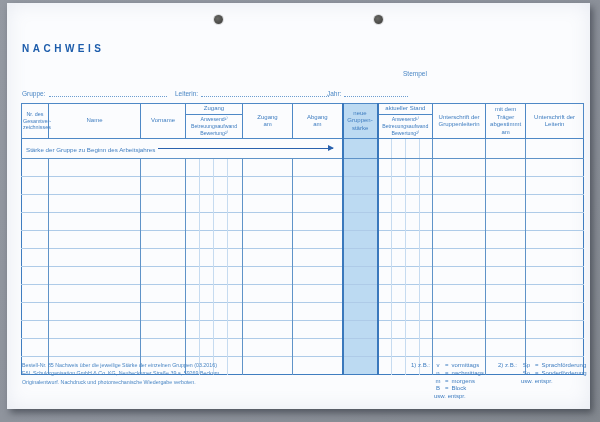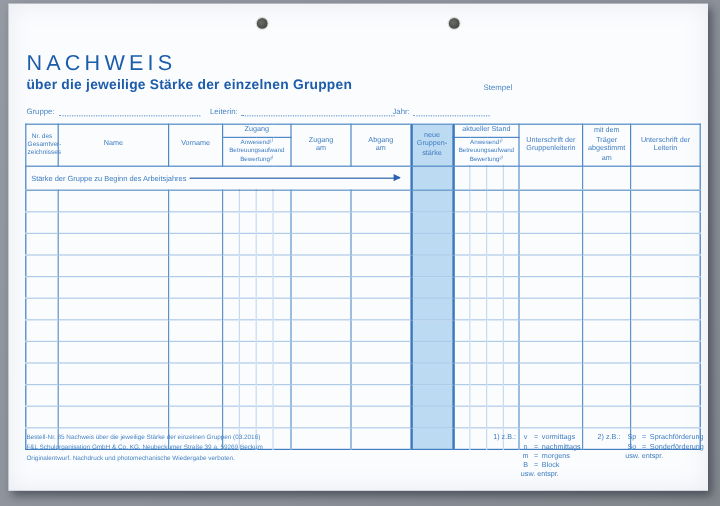--- a/index.html
+++ b/index.html
@@ -16,21 +16,21 @@
     box-shadow:inset 0 0 20px rgba(110,130,165,.14), 3px 4px 7px rgba(25,30,40,.5);
   }
   .hole{
     position:absolute;top:12px;width:9px;height:9px;border-radius:50%;
     background:radial-gradient(circle at 40% 40%, #6a6a66 0%, #4d4d4a 60%, #3a3a38 100%);
     box-shadow:0 0 0 1px rgba(0,0,0,.12);
   }
   .hole1{left:207px;} .hole2{left:367px;}
 
   .titleblock{position:absolute;left:15px;top:40px;color:#1c5cab;}
-  .title{font-size:18px;font-weight:normal;letter-spacing:3.5px;line-height:1.1;}
+  .title{font-size:10px;font-weight:bold;letter-spacing:3.5px;line-height:1.1;}
   .subtitle{font-size:11.5px;font-weight:bold;letter-spacing:.2px;margin-top:2px;}
   .stamp{position:absolute;left:396px;top:67px;font-size:6.5px;color:#4a86c4;}
 
   .fieldrow{position:absolute;left:15px;top:82px;width:555px;height:12px;font-size:6.5px;color:#4a86c4;}
   .field{position:absolute;bottom:0;display:flex;align-items:flex-end;gap:3px;}
   .f-gruppe{left:0;}   .f-leiterin{left:153px;} .f-jahr{left:305px;}
   .dotline{display:inline-block;border-bottom:1px dotted #6c9dd0;height:8px;}
   .d1{width:118px;} .d2{width:128px;} .d3{width:64px;}
 
   table.roster{
@@ -74,21 +74,20 @@
 
 <div class="bg"></div>
 
 <div class="paper">
 
   <div class="hole hole1"></div>
   <div class="hole hole2"></div>
 
   <div class="titleblock">
     <div class="title">NACHWEIS</div>
-    <div class="subtitle">über die jeweilige Stärke der einzelnen Gruppen</div>
   </div>
 
   <div class="stamp">Stempel</div>
 
   <div class="fieldrow">
     <div class="field f-gruppe">
       <span>Gruppe:</span>
       <span class="dotline d1"></span>
     </div>
     <div class="field f-leiterin">

